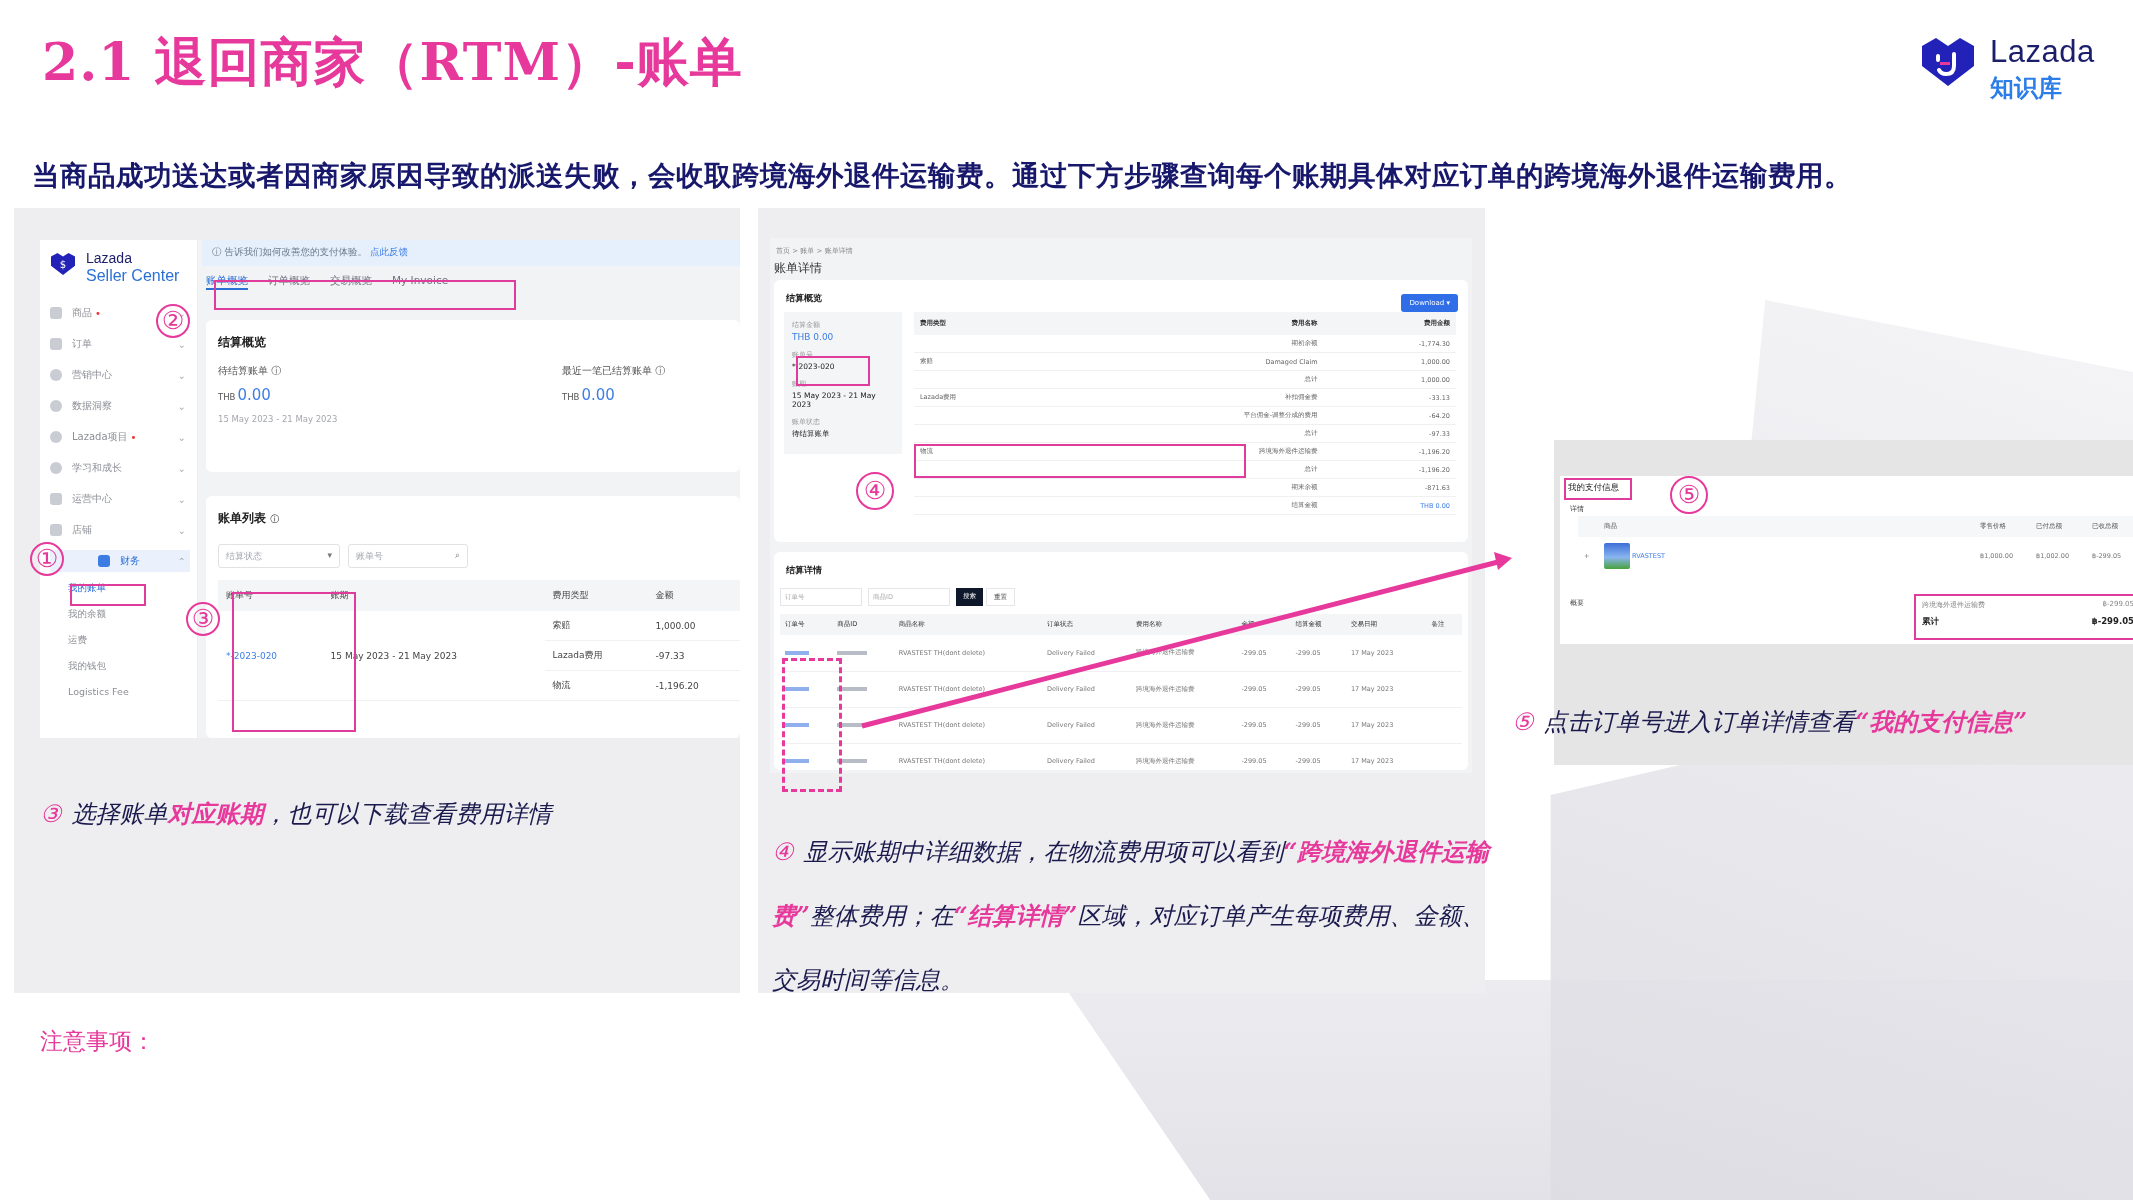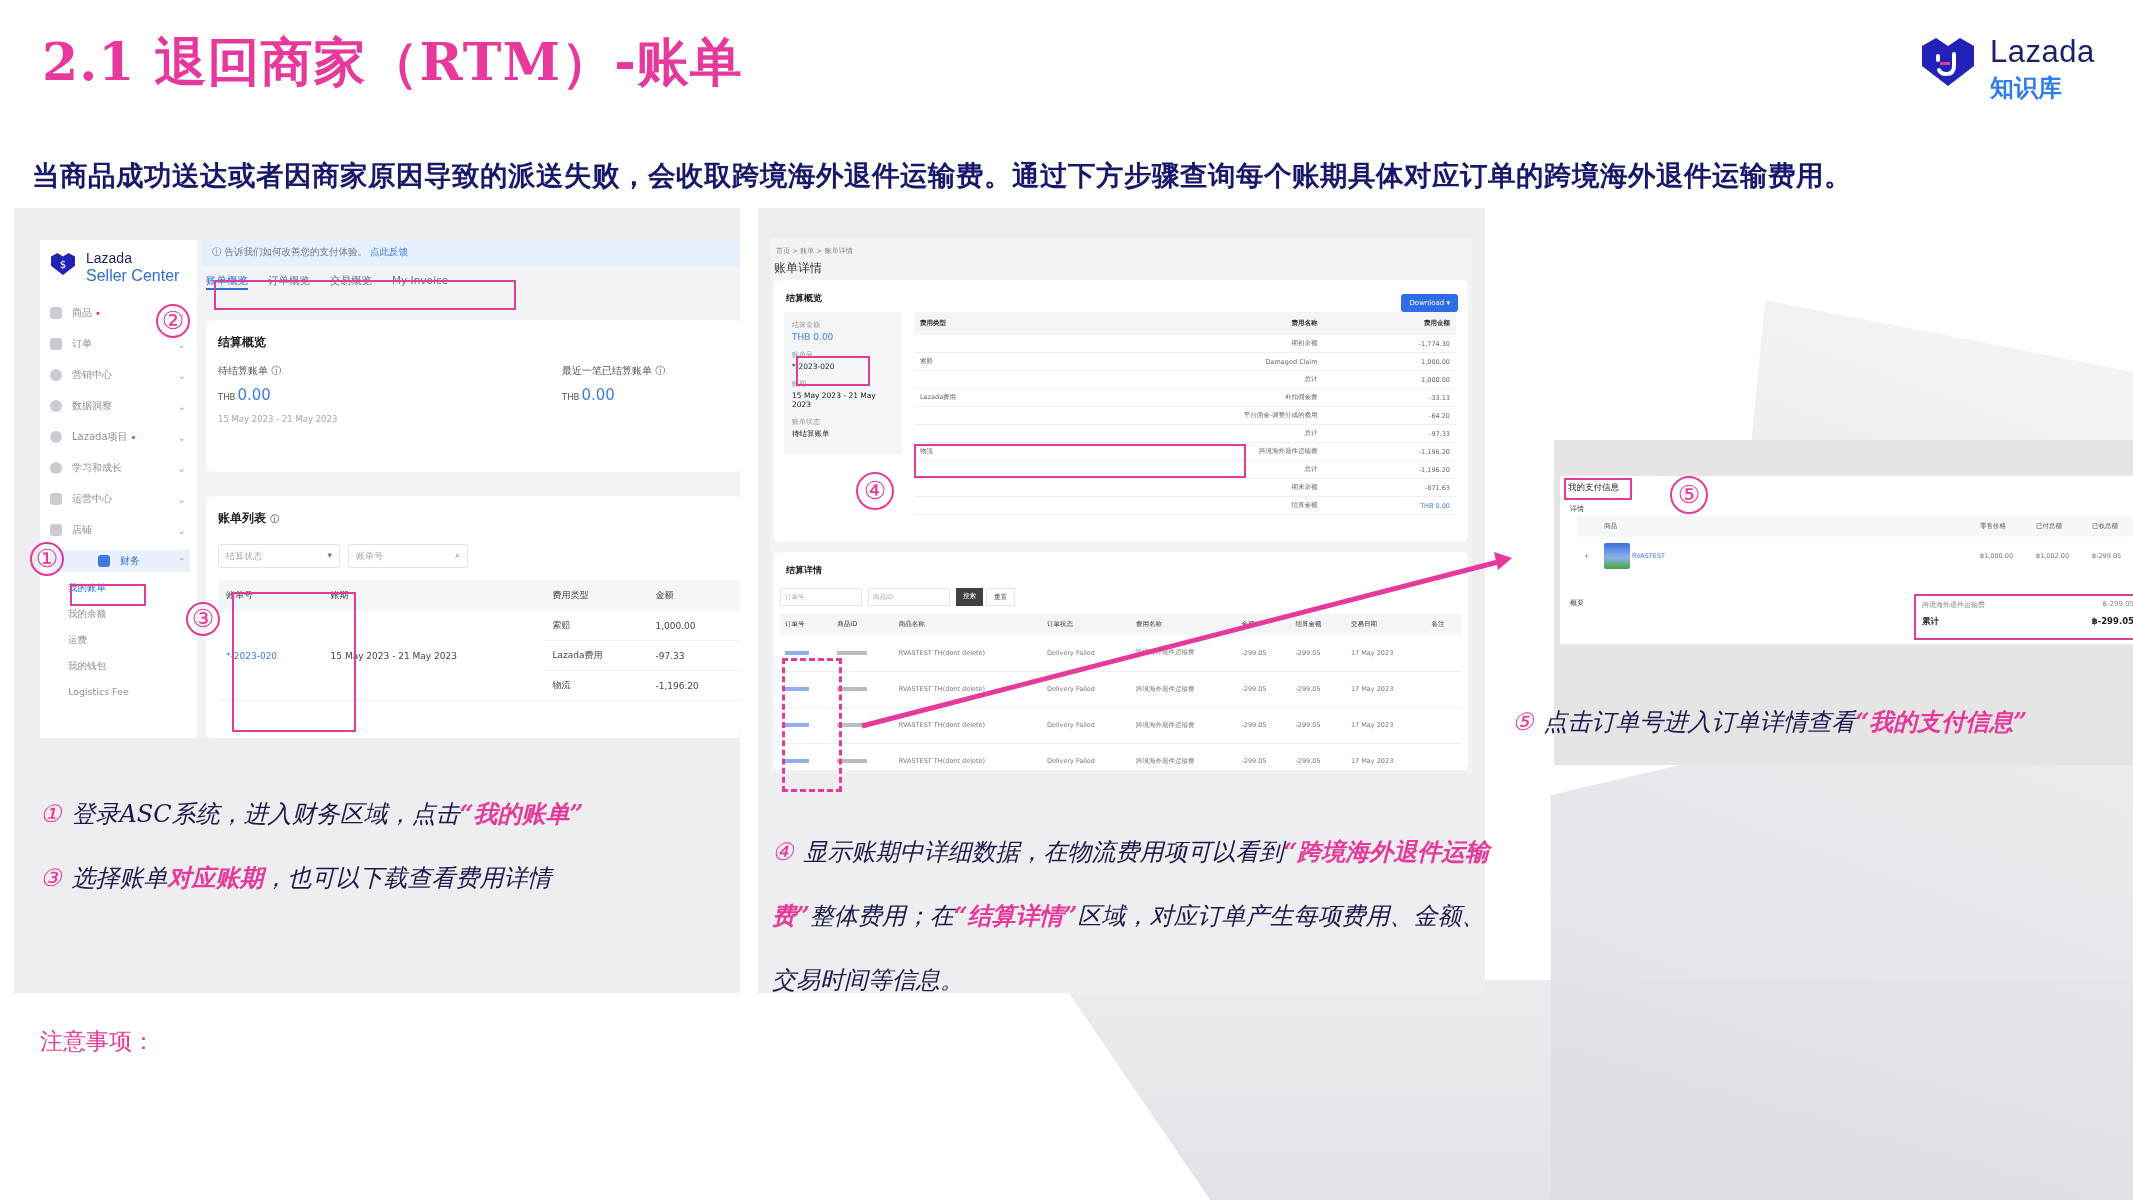--- a/index.html
+++ b/index.html
@@ -346,21 +346,21 @@
               <td class="r">结算金额</td>
               <td class="r" style="color: rgb(61, 125, 227);">THB 0.00</td>
             </tr>
           </tbody>
       </table>
     </div>
     <div class="card c-det">
       <h4 style="top:12px;font-size:9px">结算详情</h4>
       <div class="inp" style="left:6px;width:82px">订单号</div>
       <div class="inp" style="left:94px;width:82px">商品ID</div>
-      <div class="btn-s" style="left:182px;background:#404040;color:#fff">搜索</div>
+      <div class="btn-s" style="left:182px;background:#0f172a;color:#fff">搜索</div>
       <div class="btn-s" style="left:212px;border:1px solid #e4e6ea;color:#555">重置</div>
       <table class="tbl3">
         <thead>
             <tr id="tbl3-head">
               <th>订单号</th>
               <th>商品ID</th>
               <th>商品名称</th>
               <th>订单状态</th>
               <th>费用名称</th>
               <th>金额</th>
@@ -463,21 +463,20 @@
     <div class="marker" style="left:110px;top:0;width:38px;height:38px;line-height:33px">⑤</div>
   </div>
 </div>
 
 <svg class="arrow">
   <line x1="862" y1="726" x2="1498" y2="562" stroke="#e6399b" stroke-width="5"></line>
   <polygon points="1512,558 1494,552 1498,570" fill="#e6399b"></polygon>
 </svg>
 
 <div class="steps s1">
-  <p><span class="num">①</span><span>登录ASC系统，进入财务区域，点击</span><span class="em">“我的账单”</span></p>
   <p><span class="num">③</span><span>选择账单</span><span class="em">对应账期</span><span>，也可以下载查看费用详情</span></p>
 </div>
 
 <div class="steps s4"><span class="num">④</span><span>显示账期中详细数据，在物流费用项可以看到</span><span class="em">“跨境海外退件运输费”</span><span>整体费用；在</span><span class="em">“结算详情”</span><span>区域，对应订单产生每项费用、金额、交易时间等信息。</span></div>
 
 <div class="steps s5"><span class="num">⑤</span><span>点击订单号进入订单详情查看</span><span class="em">“我的支付信息”</span></div>
 
 <div class="notes">
   <div class="nt">注意事项：</div>
 </div>

